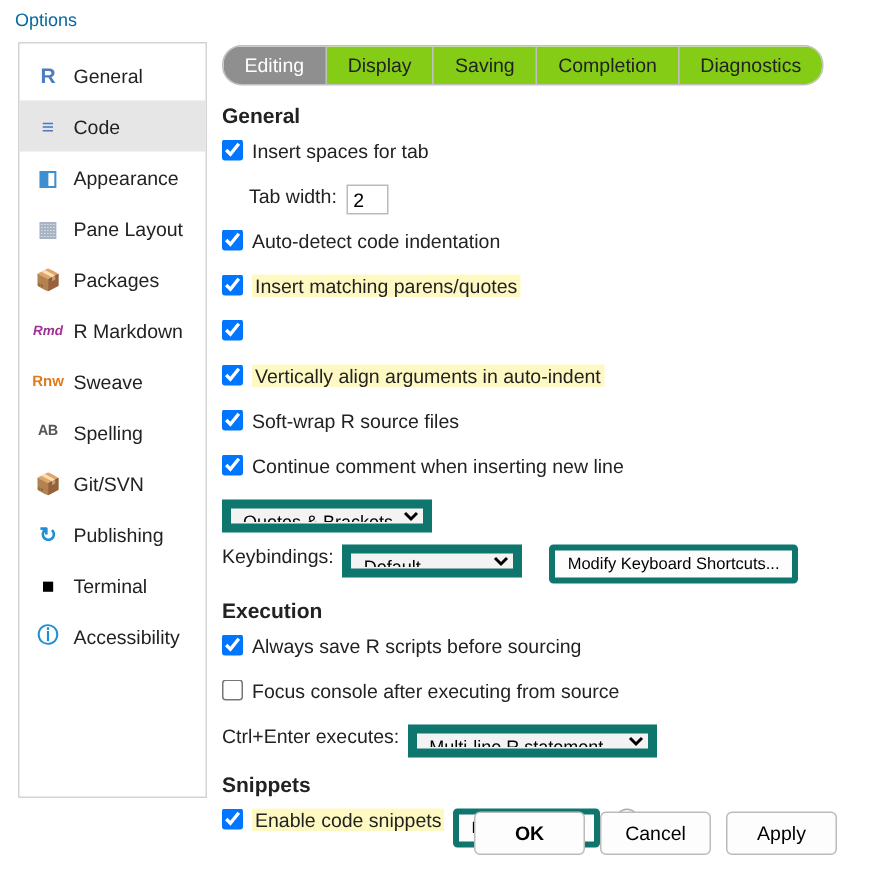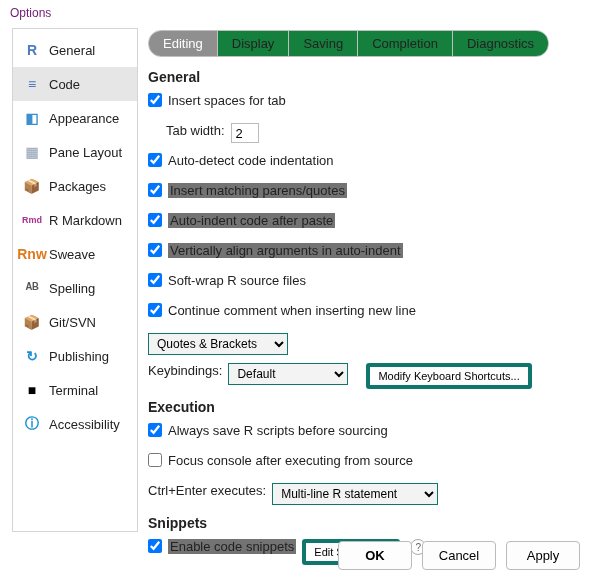--- a/index.html
+++ b/index.html
@@ -8,21 +8,21 @@
     font-size: 13px;
     color: #222;
     background: #fff;
     width: 590px;
     height: 580px;
     overflow: hidden;
   }
   .window-title {
     padding: 6px 22px 4px 10px;
     font-size: 12px;
-    color: #701a75;
+    color: #0369a1;
   }
   .body-area {
     display: flex;
     padding: 4px 12px 0 12px;
     gap: 10px;
   }
   
   .sidebar {
     width: 126px;
     border: 1px solid #d4d4d4;
@@ -62,21 +62,21 @@
     border-radius: 13px;
     width: fit-content;
     overflow: hidden;
     margin-bottom: 12px;
   }
   .tab {
     padding: 5px 14px;
     font-size: 13px;
     border-right: 1px solid #c0c0c0;
     cursor: pointer;
-    background: #15803d;
+    background: #84cc16;
   }
   .tab:last-child { border-right: none; }
   .tab.active {
     background: #8f8f8f;
     color: #fff;
   }
   h3.section {
     font-size: 14px;
     font-weight: bold;
     margin: 10px 0 6px 0;
@@ -85,34 +85,34 @@
     display: flex;
     align-items: flex-start;
     gap: 6px;
     margin: 8px 0 3px 0;
     min-height: 22px;
   }
   .row input[type=checkbox] {
     width: 14px; height: 14px;
   }
   .hl {
-    background: #737373;
+    background: #fef9c3;
     padding: 0 2px;
   }
   .tabwidth-input {
     width: 28px;
     height: 20px;
     border: 1px solid #bbb;
     text-align: left;
     padding-left: 4px;
     font-size: 13px;
   }
   select.inline {
     height: 22px;
-    border: 1px solid #0f766e;
+    border: 6px solid #0f766e;
     background: #f3f3f3;
     font-size: 12px;
     padding: 1px 4px;
   }
   button.small {
     font-size: 11px;
     padding: 3px 8px;
     border: 4px solid #0f766e;
     background: #fdfdfd;
     border-radius: 3px;
@@ -125,21 +125,21 @@
     border-radius:50%;
     align-items:center;justify-content:center;
     font-size:10px;color:#666;
     margin-left:4px;
     cursor:pointer;
   }
   
   .footer {
     position: absolute;
     bottom: 10px;
-    right: 10px;
+    right: 32px;
     display: flex;
     gap: 10px;
   }
   .footer button {
     min-width: 74px;
     padding: 6px 14px;
     border: 1px solid #bbb;
     background: #fdfdfd;
     border-radius: 4px;
     font-size: 13px;
@@ -169,25 +169,25 @@
       </div>
       <div class="side-item">
         <span class="side-icon" style="color: rgb(168, 180, 196);">▦</span>
         <span>Pane Layout</span>
       </div>
       <div class="side-item">
         <span class="side-icon" style="color: rgb(193, 138, 59);">📦</span>
         <span>Packages</span>
       </div>
       <div class="side-item">
-        <span class="side-icon" style="color: rgb(162, 48, 143); font-size: 9px;">Rmd</span>
+        <span class="side-icon" style="color: rgb(162, 48, 143); font-size: 9px; font-style: italic;">Rmd</span>
         <span>R Markdown</span>
       </div>
       <div class="side-item">
-        <span class="side-icon" style="color: rgb(224, 122, 31); font-size: 14px;">Rnw</span>
+        <span class="side-icon" style="color: rgb(224, 122, 31); font-size: 10px;">Rnw</span>
         <span>Sweave</span>
       </div>
       <div class="side-item">
         <span class="side-icon" style="color: rgb(85, 85, 85);">ᴬᴮ</span>
         <span>Spelling</span>
       </div>
       <div class="side-item">
         <span class="side-icon" style="color: rgb(193, 138, 59);">📦</span>
         <span>Git/SVN</span>
       </div>
@@ -227,21 +227,20 @@
     <div class="row">
       <input type="checkbox" checked="" style="">
       <span>Auto-detect code indentation</span>
     </div>
     <div class="row">
       <input type="checkbox" checked="" style="">
       <span class="hl">Insert matching parens/quotes</span>
     </div>
     <div class="row">
       <input type="checkbox" checked="" style="">
-      <span class="hl">Auto-indent code after paste</span>
     </div>
     <div class="row">
       <input type="checkbox" checked="" style="">
       <span class="hl">Vertically align arguments in auto-indent</span>
     </div>
     <div class="row">
       <input type="checkbox" checked="" style="">
       <span>Soft-wrap R source files</span>
     </div>
     <div class="row">

